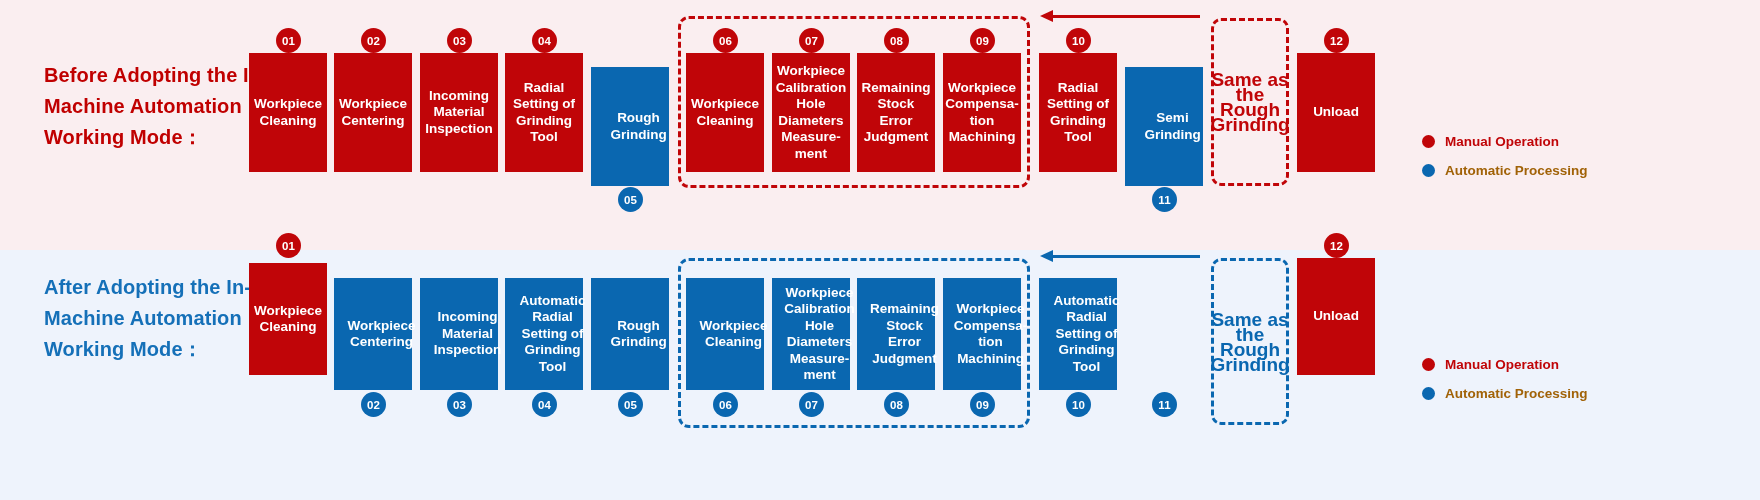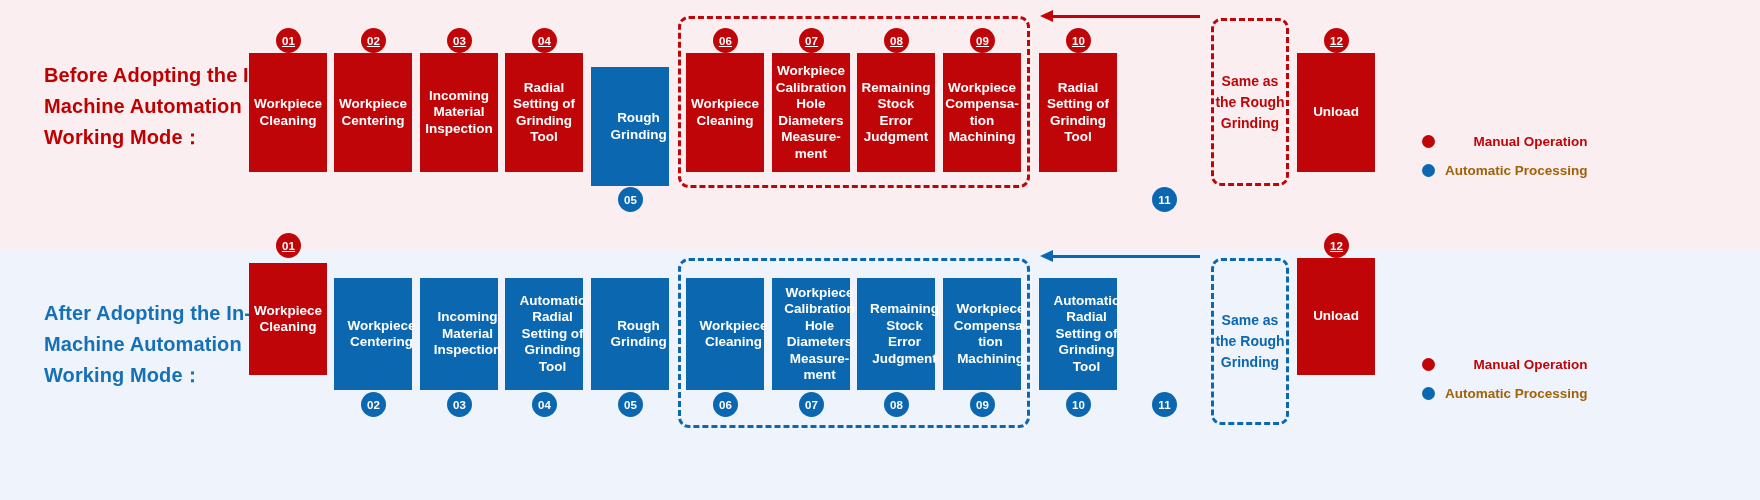--- a/index.html
+++ b/index.html
@@ -16,21 +16,21 @@
 
   .row-title{
     position:absolute;
     width:230px;
     font-size:20px;
     font-weight:bold;
     line-height:31px;
     letter-spacing:.1px;
   }
   .title-before{left:44px;top:60px;color:#c00000;}
-  .title-after{left:44px;top:298px;color:#1570b8;}
+  .title-after{left:44px;top:272px;color:#1570b8;}
 
   
   .step{
     position:absolute;
     display:flex;align-items:center;justify-content:center;
     text-align:center;
     color:#ffffff;
     font-size:13.5px;
     font-weight:bold;
     line-height:16.5px;
@@ -38,39 +38,39 @@
     padding:2px 3px;
   }
   .step.red{background:#c00508;}
   .step.blue{background:#0a67b0;padding-left:20px;}
 
   
   .ghost{
     position:absolute;
     display:flex;align-items:center;justify-content:center;
     text-align:center;
-    font-size:14px;
+    font-size:19px;
     font-weight:bold;
-    line-height:21px;
+    line-height:15px;
     border-radius:10px;
     box-sizing:border-box;
     background:transparent;
   }
   .ghost.red{border:3px dashed #c00508;color:#c00508;}
   .ghost.blue{border:3px dashed #0a67b0;color:#0a67b0;}
 
   
   .badge{
     position:absolute;
     width:25px;height:25px;border-radius:50%;
     display:flex;align-items:center;justify-content:center;
     color:#ffffff;font-size:11.5px;font-weight:bold;
     letter-spacing:.2px;
   }
-  .badge.red{background:#c00508;text-decoration:underline;}
+  .badge.red{background:#c00508;}
   .badge.blue{background:#0a67b0;}
 
   
   .group-frame{
     position:absolute;
     border-radius:11px;
     box-sizing:border-box;
     pointer-events:none;
   }
   .group-frame.red{border:3px dashed #c00508;}
@@ -91,21 +91,20 @@
   .arrow.blue .head{border-right:13px solid #0a67b0;}
 
   
   .legend{position:absolute;}
   .legend-item{
     position:relative;
     display:flex;align-items:center;
     height:22px;
     font-size:13.5px;font-weight:bold;
     white-space:nowrap;
-    justify-content:space-between;
   }
   .legend-dot{
     width:13px;height:13px;border-radius:50%;
     margin-right:10px;flex:0 0 auto;
   }
   .legend-item.manual{color:#c00508;}
   .legend-item.manual .legend-dot{background:#c00508;}
   .legend-item.auto{color:#a16207;}
   .legend-item.auto .legend-dot{background:#0a67b0;}
 </style>
@@ -148,20 +147,21 @@
 
   <div class="step red" style="left:857px;top:53px;width:78px;height:119px;">Remaining Stock Error Judgment</div>
   <div class="badge red" style="left:884px;top:28px;">08</div>
 
   <div class="step red" style="left:943px;top:53px;width:78px;height:119px;">Workpiece Compensa-tion Machining</div>
   <div class="badge red" style="left:970px;top:28px;">09</div>
 
   <div class="step red" style="left:1039px;top:53px;width:78px;height:119px;">Radial Setting of Grinding Tool</div>
   <div class="badge red" style="left:1066px;top:28px;">10</div>
 
+  <div class="step blue" style="left:1125px;top:67px;width:78px;height:119px;">Semi Grinding</div>
   <div class="badge blue" style="left:1152px;top:187px;">11</div>
 
   <div class="ghost red" style="left:1211px;top:18px;width:78px;height:168px;">Same as the Rough Grinding</div>
 
   <div class="step red" style="left:1297px;top:53px;width:78px;height:119px;">Unload</div>
   <div class="badge red" style="left:1324px;top:28px;">12</div>
 
   <div class="legend" style="left:1422px;top:130px;">
     <div class="legend-item manual">
       <span class="legend-dot"></span>

